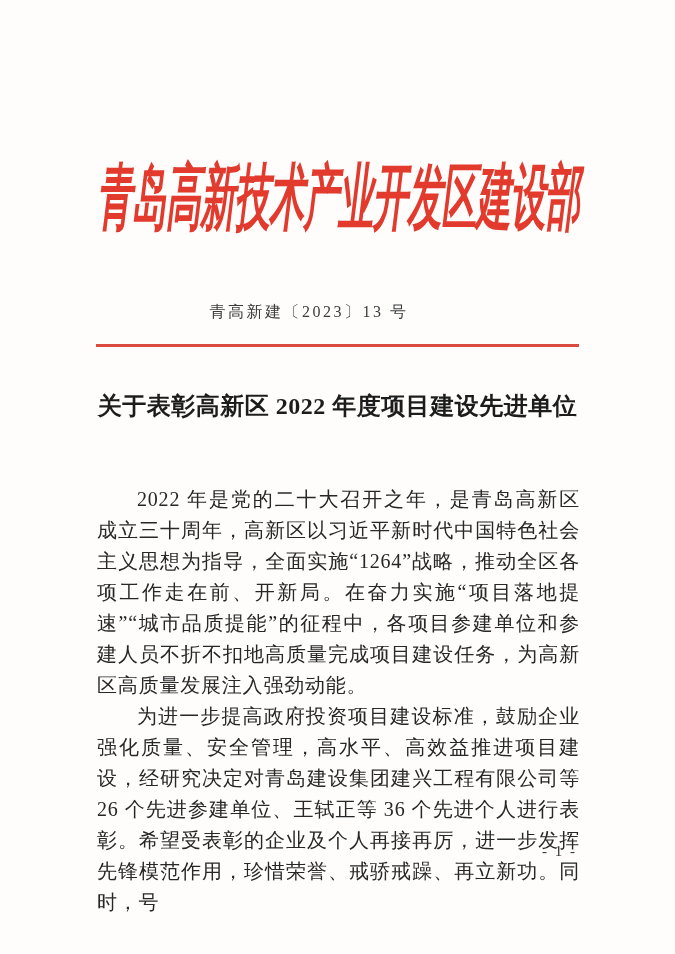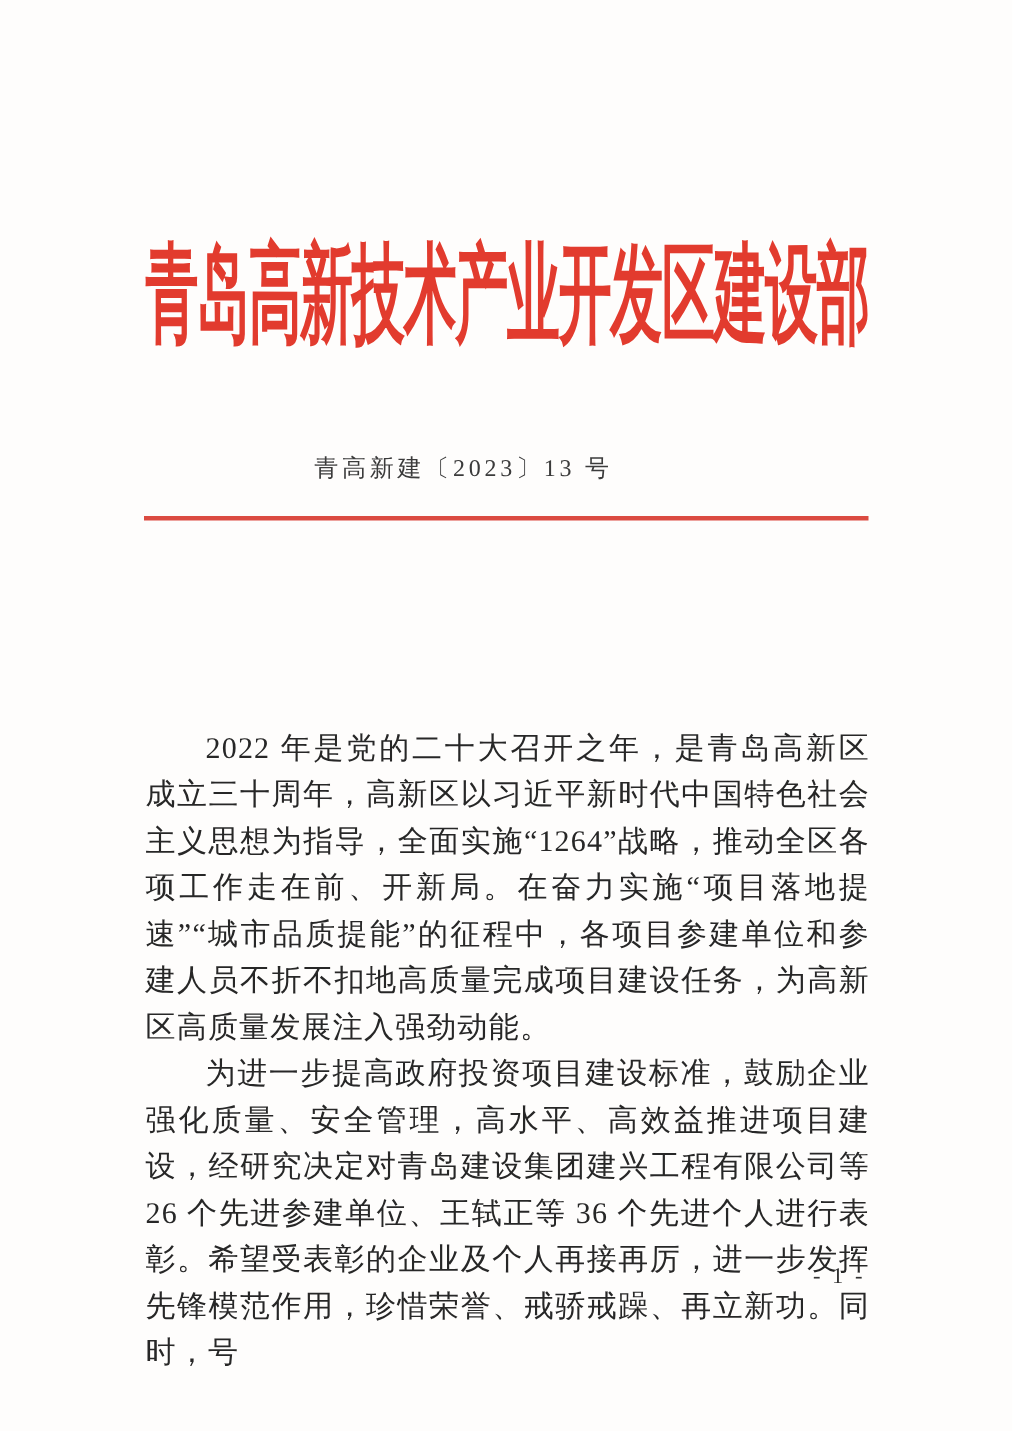--- a/index.html
+++ b/index.html
@@ -17,20 +17,21 @@
   }
   
   .letterhead {
     position: absolute;
     top: 152px;
     left: 0;
     width: 675px;
     height: 92px;
     text-align: center;
     color: #e23b2e;
+    font-style: italic;
   }
   .letterhead .inner {
     display: inline-block;
     font-size: 42px;
     font-weight: bold;
     white-space: nowrap;
     letter-spacing: -1px;
     line-height: 92px;
     transform: scale(0.84, 1.72);
     transform-origin: center center;
@@ -103,20 +104,21 @@
 
   <div class="letterhead">
     <span class="inner">青岛高新技术产业开发区建设部</span>
   </div>
 
   <div class="doc-number">青高新建〔2023〕13 号</div>
 
   <div class="red-rule"></div>
 
   <h1 class="title">
+    <span>关于表彰高新区 2022 年度项目建设先进单位</span>
   </h1>
 
   <div class="body-text">
     <p>2022 年是党的二十大召开之年，是青岛高新区成立三十周年，高新区以习近平新时代中国特色社会主义思想为指导，全面实施“1264”战略，推动全区各项工作走在前、开新局。在奋力实施“项目落地提速”“城市品质提能”的征程中，各项目参建单位和参建人员不折不扣地高质量完成项目建设任务，为高新区高质量发展注入强劲动能。</p>
     <p>为进一步提高政府投资项目建设标准，鼓励企业强化质量、安全管理，高水平、高效益推进项目建设，经研究决定对青岛建设集团建兴工程有限公司等 26 个先进参建单位、王轼正等 36 个先进个人进行表彰。希望受表彰的企业及个人再接再厉，进一步发挥先锋模范作用，珍惜荣誉、戒骄戒躁、再立新功。同时，号</p>
   </div>
 
   <div class="page-number">- 1 -</div>
 
 </div>

